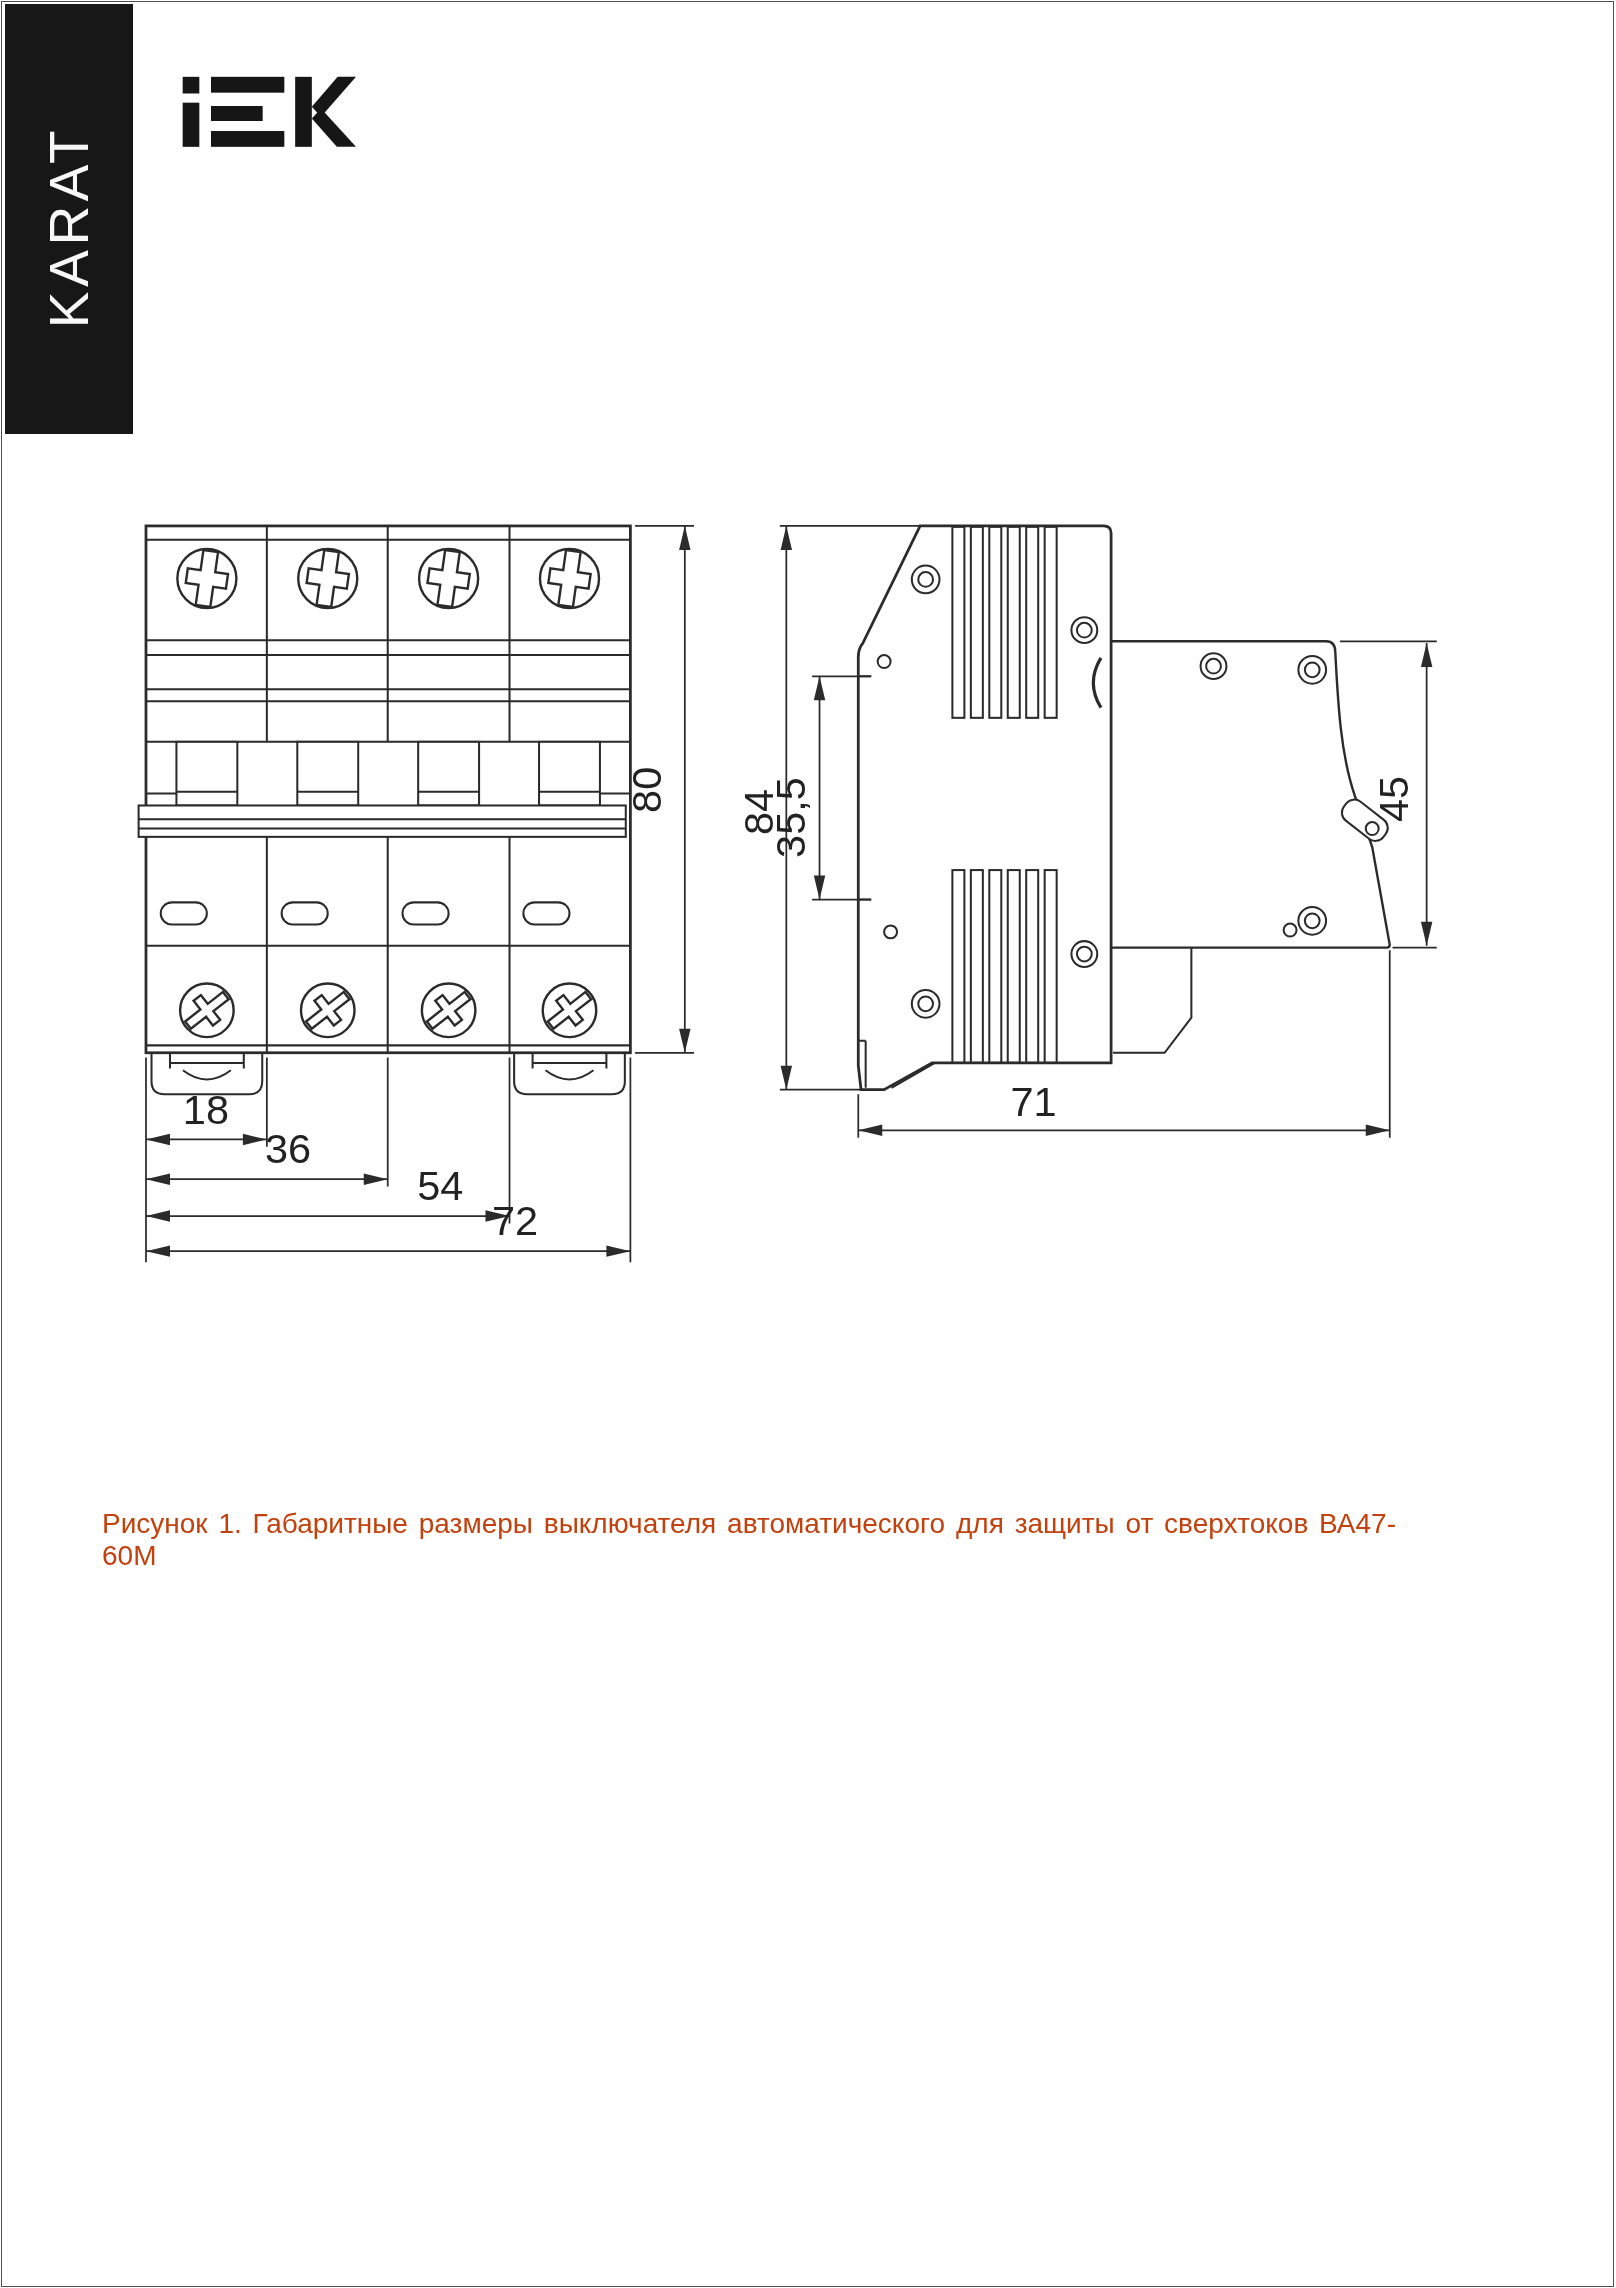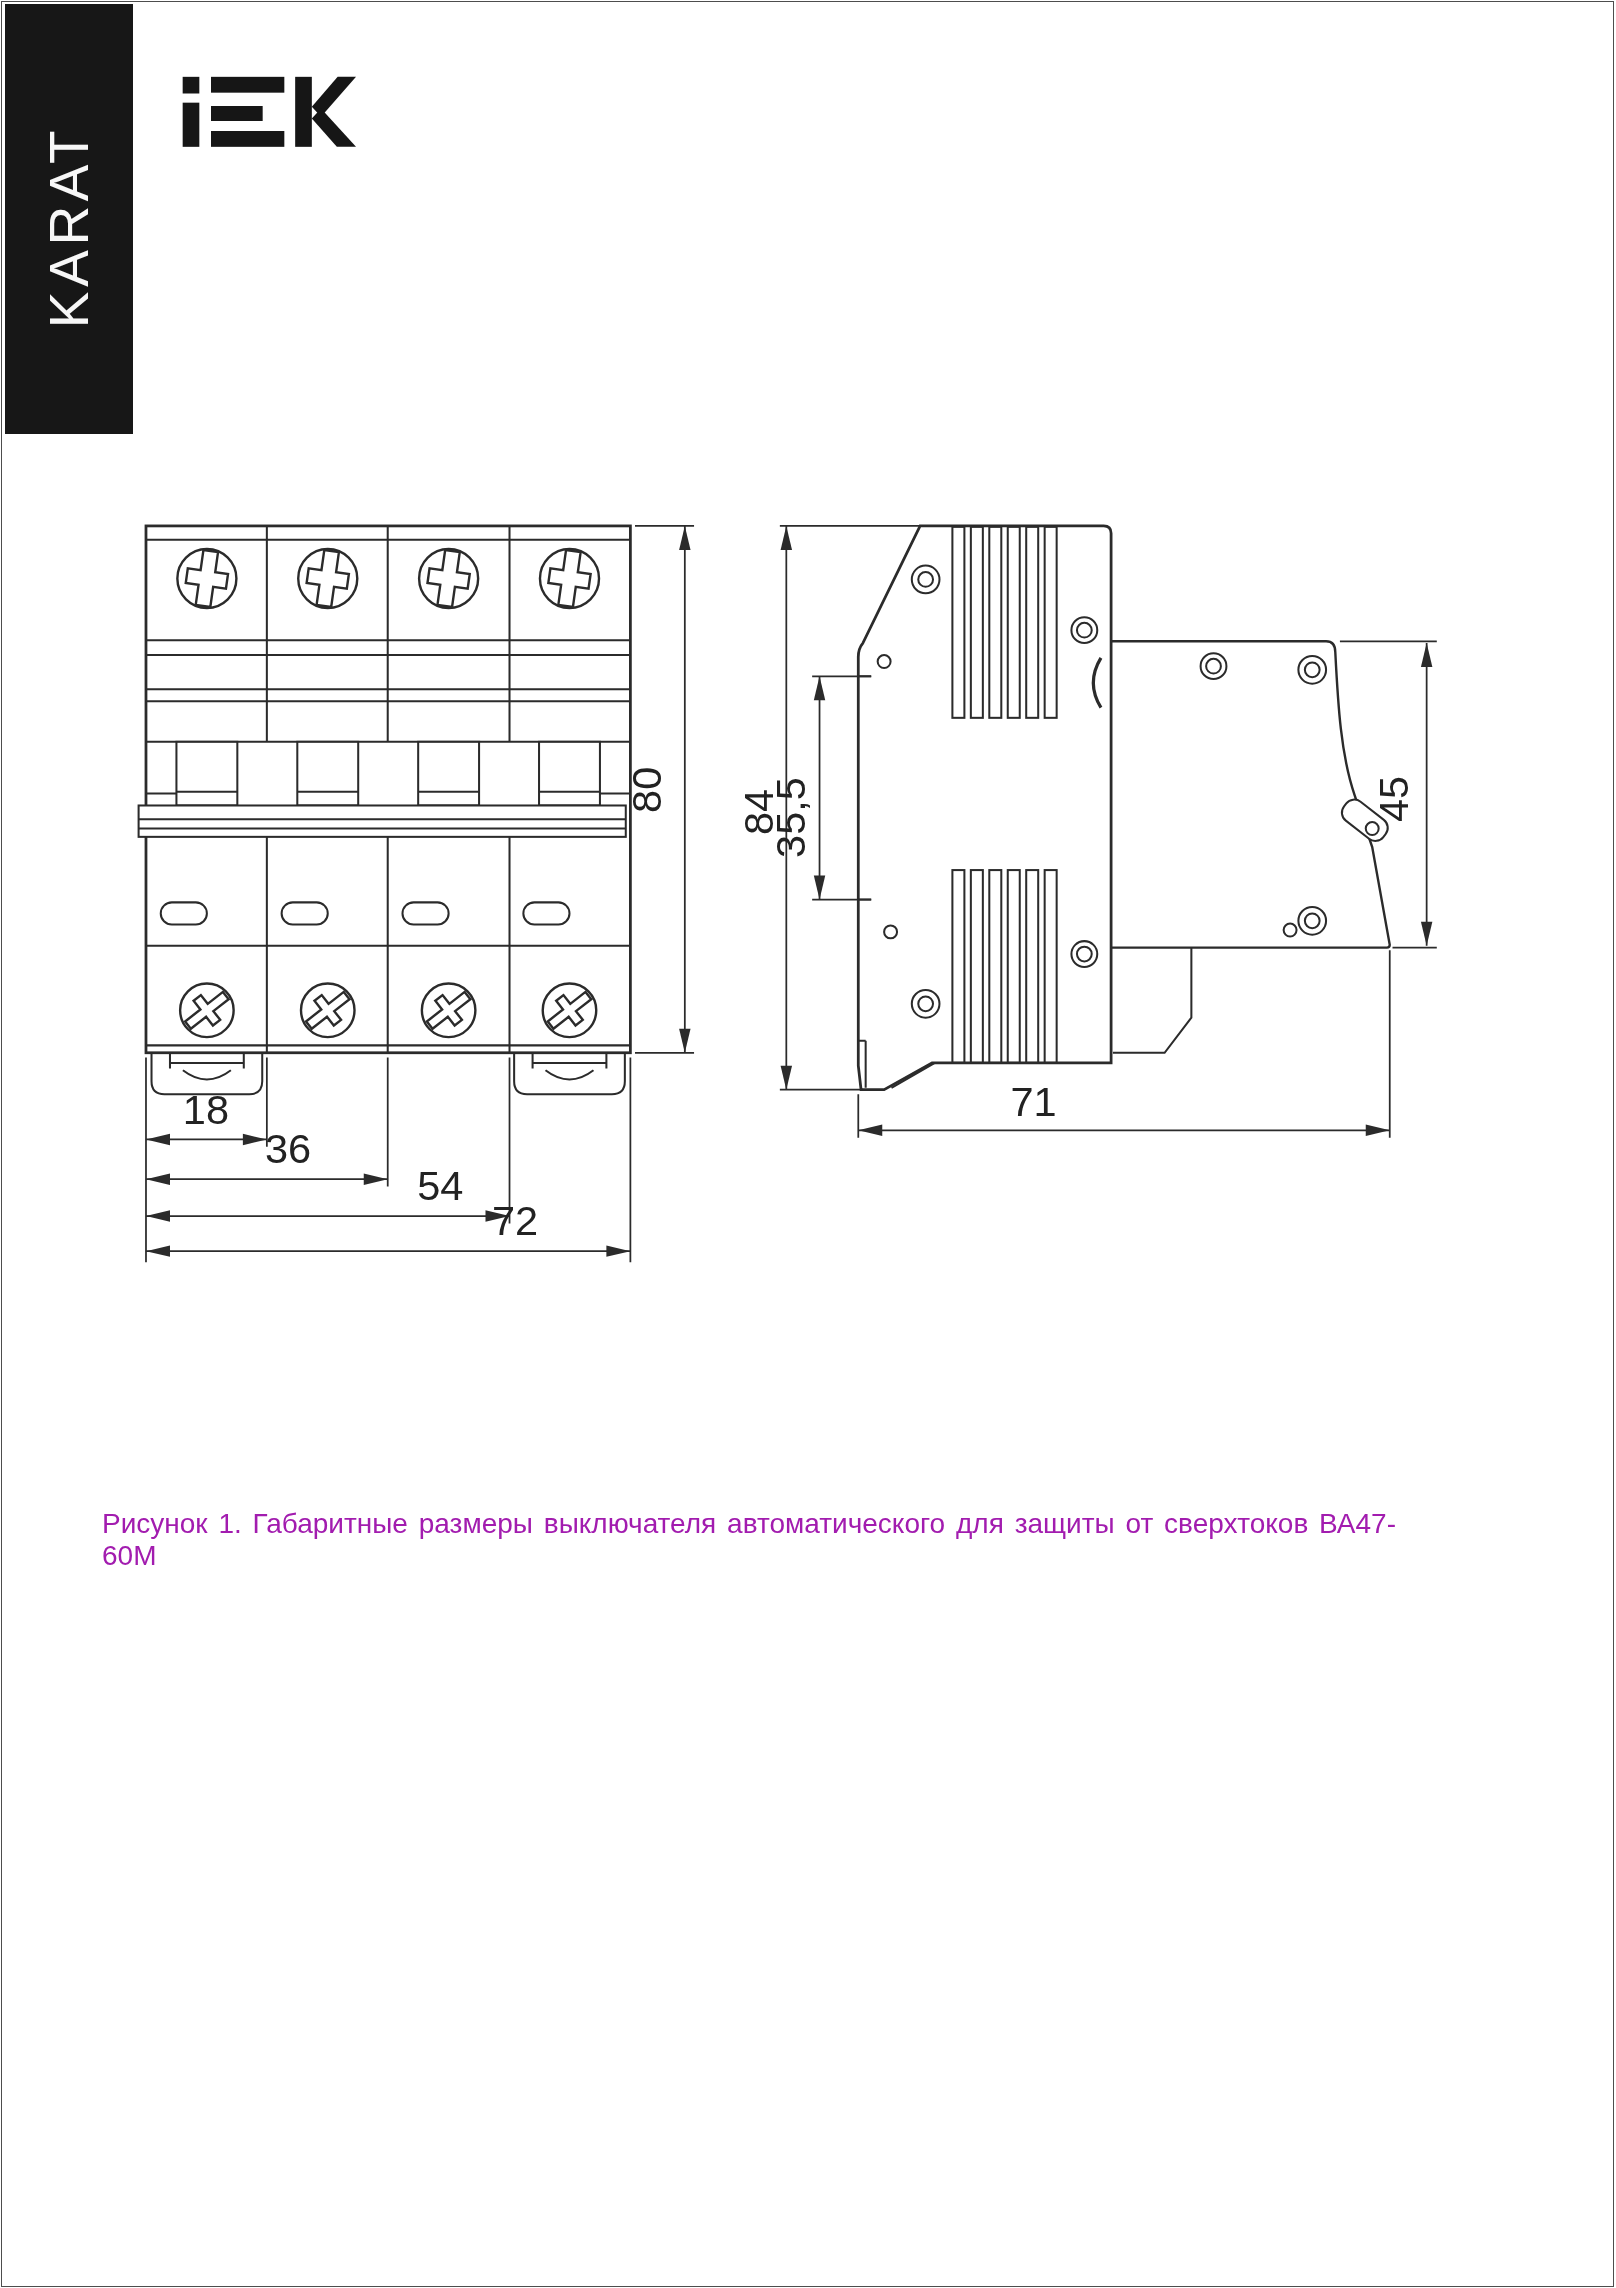--- a/index.html
+++ b/index.html
@@ -18,21 +18,21 @@
   .brand-text{
     position:absolute;left:50%;top:52%;
     transform:translate(-50%,-50%) rotate(-90deg);
     white-space:nowrap;color:#f7f7f7;font-size:55px;letter-spacing:4.6px;
     font-family:"Liberation Sans", sans-serif;font-weight:normal;
   }
   .iek-logo{position:absolute;left:181px;top:72px;}
   .figure-svg{position:absolute;left:0;top:0;}
   .caption{
     position:absolute;left:102px;top:1508px;width:1294px;
-    font-size:28px;color:#a21caf;
+    font-size:28px;color:#c2410c;
     text-align:justify;text-align-last:justify;
     font-family:"Liberation Sans", sans-serif;
   }
 </style>
 </head>
 <body>
 
 <div class="page-border"></div>
 
 <div class="brand-bar">

